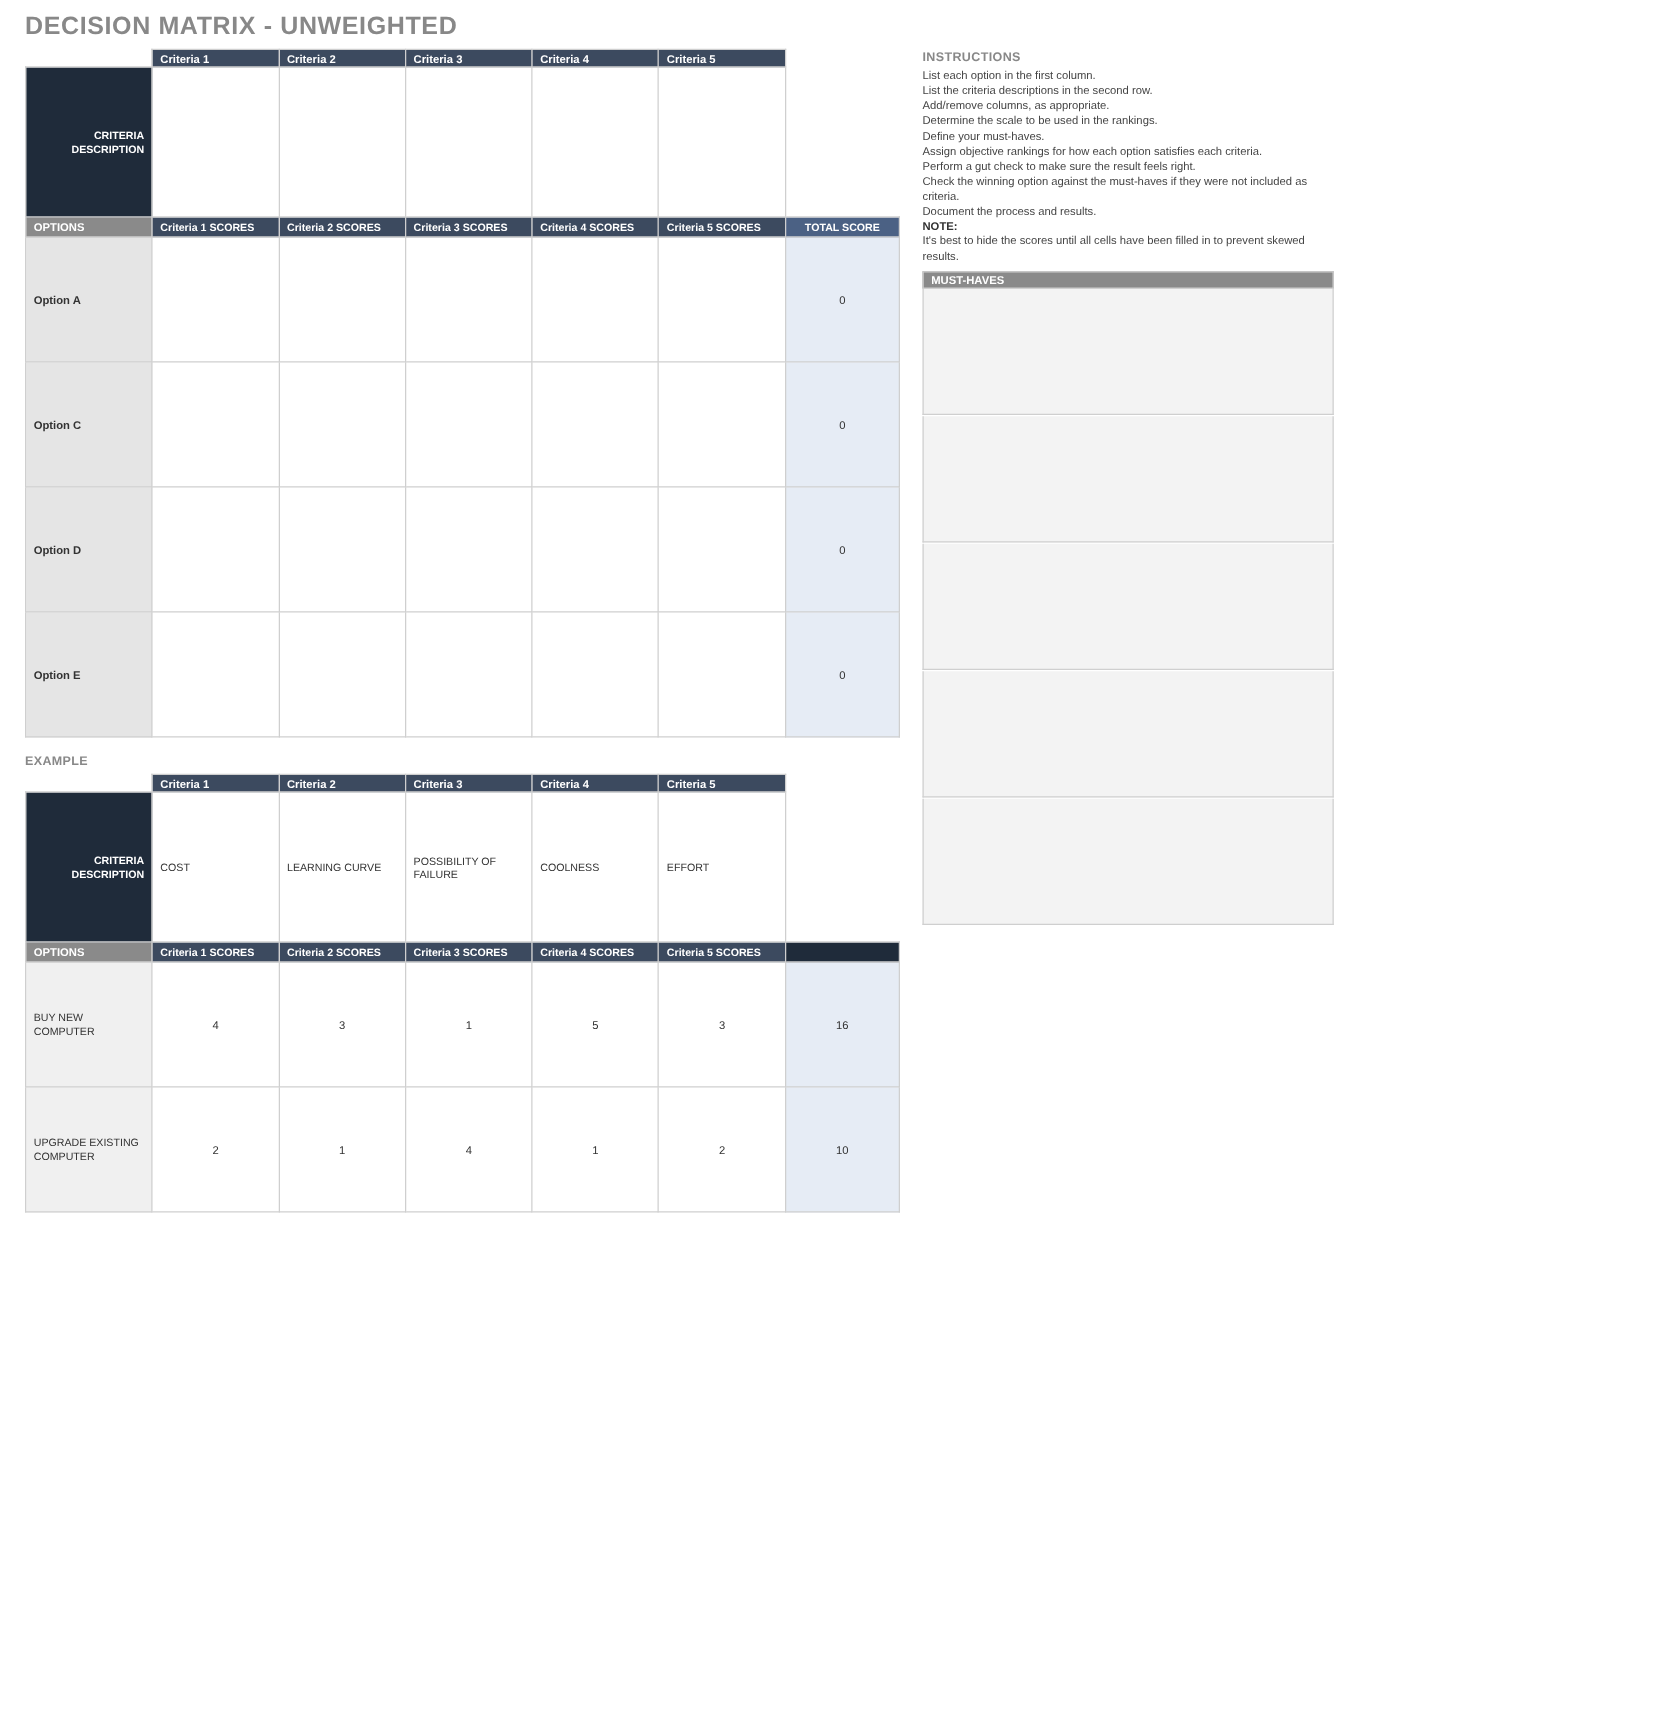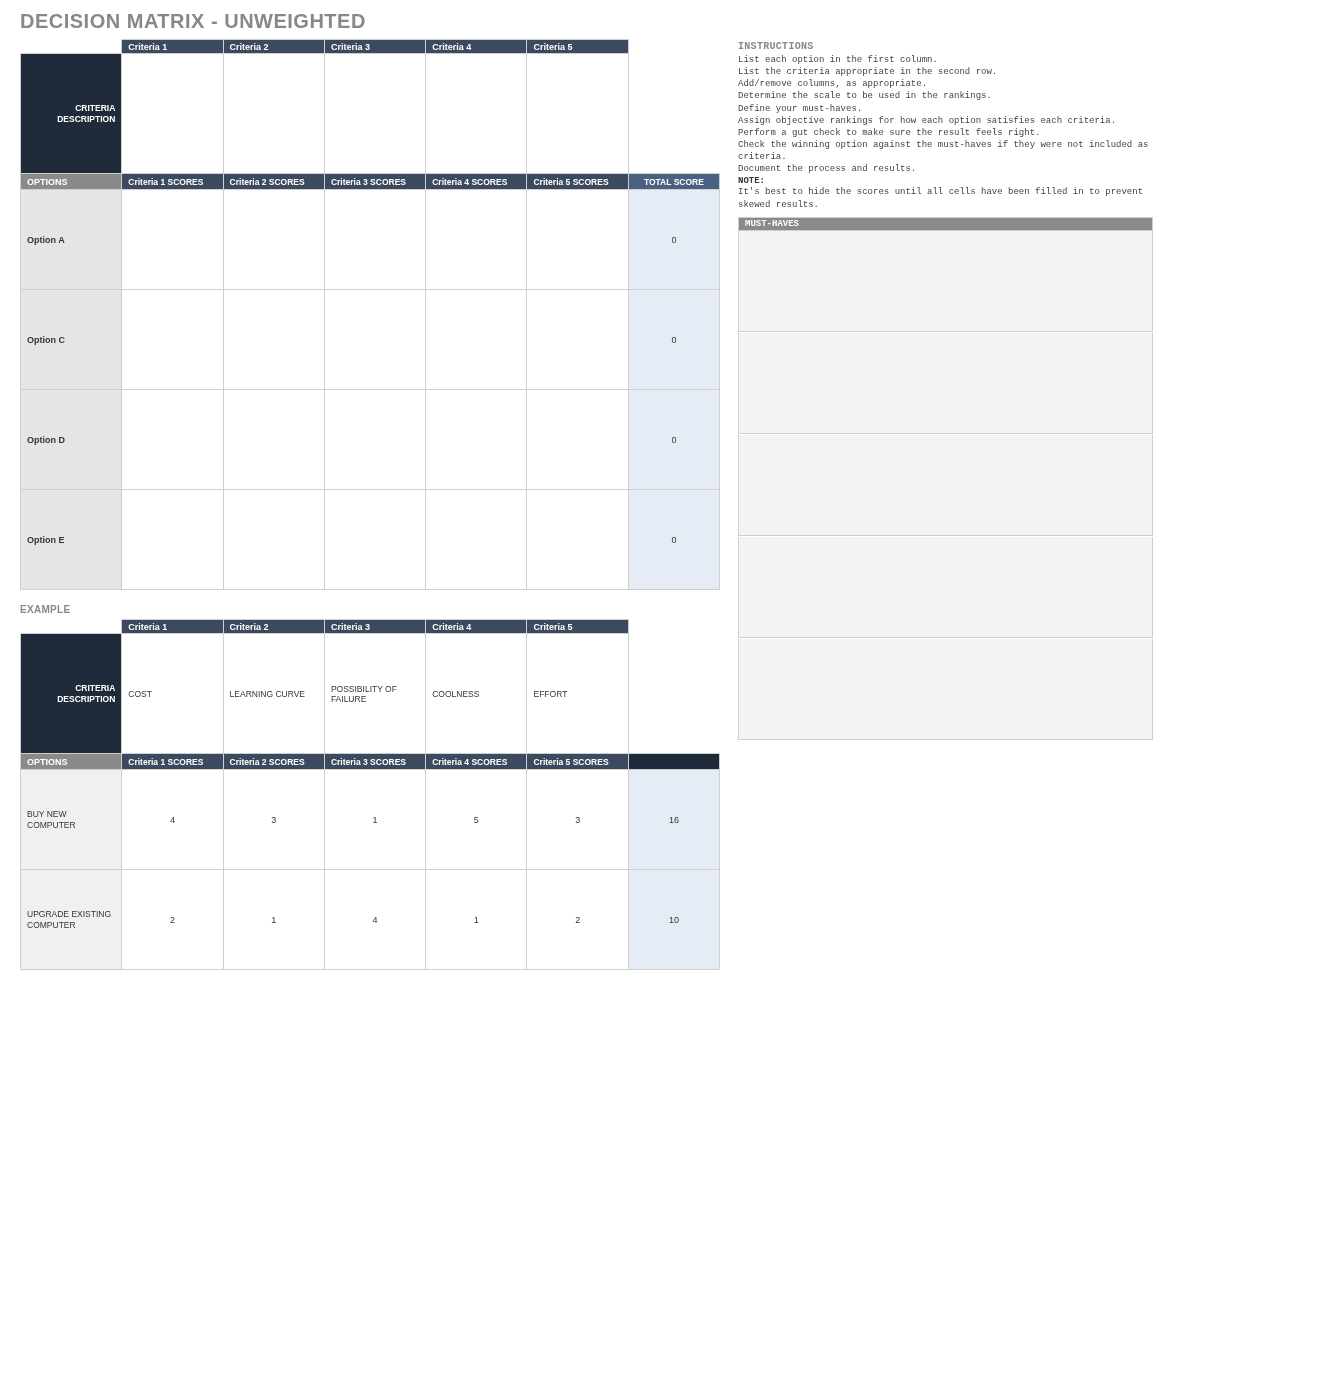--- a/index.html
+++ b/index.html
@@ -1,20 +1,20 @@
 <!DOCTYPE html>
 <html><head>
 <meta charset="utf-8">
 <style>
   html,body{margin:0;padding:0;background:#fff;font-family:Arial,Helvetica,sans-serif;font-size:10px;color:#333;}
   .page{width:1331px;padding:10px 20px 40px 20px;box-sizing:border-box;}
   .title{font-size:20px;font-weight:bold;letter-spacing:0.5px;color:#888;margin:0 0 6px 0;}
   .layout{display:flex;align-items:flex-start;gap:18px;}
   .left{width:700px;}
-  .right{width:415px;padding-top:2px;font-family:Liberation Mono, monospace;}
+  .right{width:329px;padding-top:2px;}
   table{border-collapse:collapse;width:100%;}
   td,th{border:1px solid #cfcfcf;font-size:9px;padding:0 6px;box-sizing:border-box;}
   .hdr-dark{background:#1f2b3a;color:#fff;font-weight:bold;text-align:right;font-size:8.5px;line-height:1.2;}
   .hdr-slate{background:#3c4a5f;color:#fff;font-weight:bold;text-align:left;font-size:9px;height:14px;}
   .hdr-slate2{background:#3c4a5f;color:#fff;font-weight:bold;text-align:left;font-size:8.5px;height:14px;}
   .hdr-grey{background:#8a8a8a;color:#fff;font-weight:bold;text-align:left;font-size:9px;height:16px;}
   .hdr-total{background:#4b6184;color:#fff;font-weight:bold;text-align:center;font-size:8.5px;height:14px;}
   .hdr-total2{background:#1f2b3a;}
   .desc-cell{height:120px;background:#fff;}
   .opt-label{background:#e5e5e5;font-size:9px;height:100px;font-weight:bold;}
@@ -181,21 +181,21 @@
           <td class="total-cell">10</td>
         </tr>
       </tbody>
         </table>
 
     </div>
 
     <div class="right">
       <div class="instr-head">INSTRUCTIONS</div>
       <div class="instr-line">List each option in the first column.</div>
-      <div class="instr-line">List the criteria appropriate in the second row.</div>
+      <div class="instr-line">List the criteria descriptions in the second row.</div>
       <div class="instr-line">Add/remove columns, as appropriate.</div>
       <div class="instr-line">Determine the scale to be used in the rankings.</div>
       <div class="instr-line">Define your must-haves.</div>
       <div class="instr-line">Assign objective rankings for how each option satisfies each criteria.</div>
       <div class="instr-line">Perform a gut check to make sure the result feels right.</div>
       <div class="instr-line">Check the winning option against the must-haves if they were not included as criteria.</div>
       <div class="instr-line">Document the process and results.</div>
       <div class="instr-note">NOTE:</div>
       <div class="instr-line">It's best to hide the scores until all cells have been filled in to prevent skewed results.</div>
 

